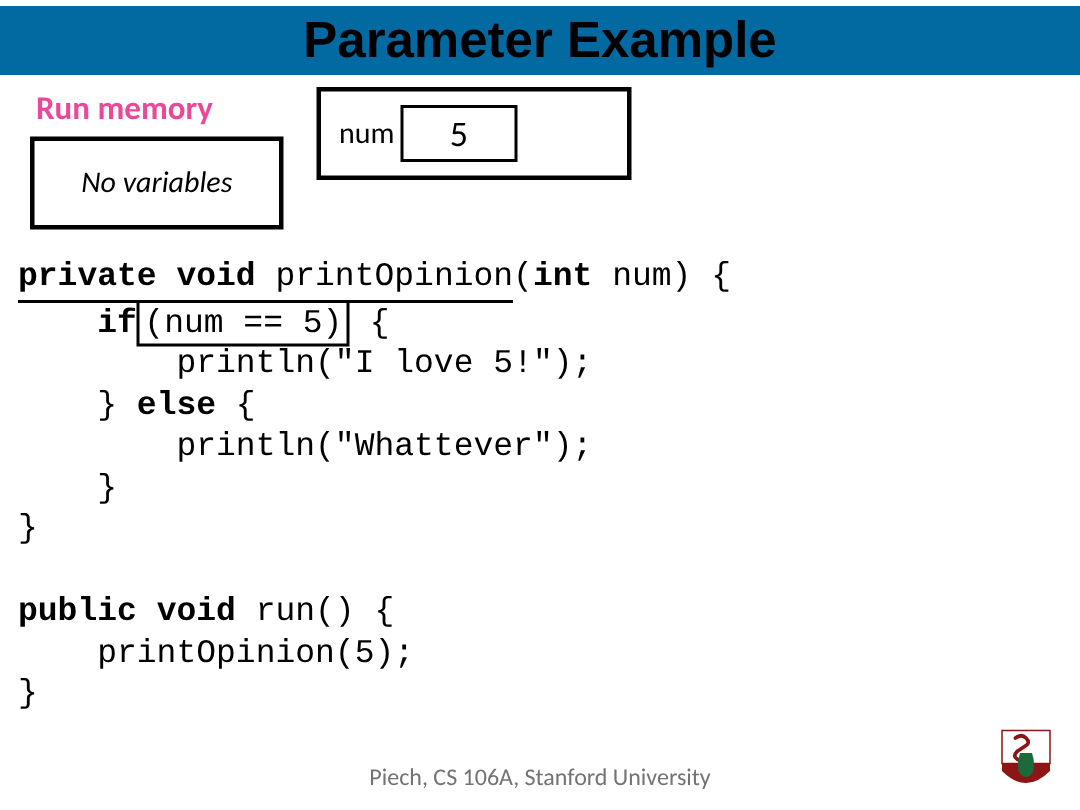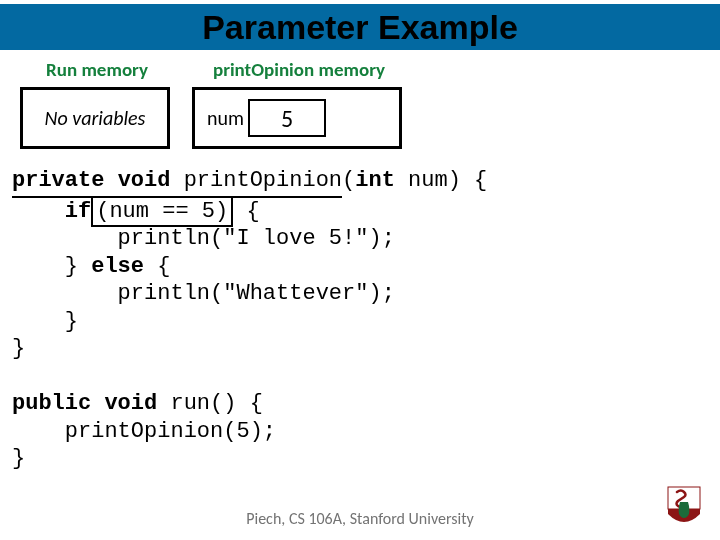--- a/index.html
+++ b/index.html
@@ -29,34 +29,33 @@
   }
   .mem-row {
     display: flex;
     gap: 22px;
     padding: 8px 20px 0 20px;
   }
   .mem-col { display: flex; flex-direction: column; }
   .mem-header {
     font-family: Calibri, Arial, sans-serif;
     font-weight: 700;
-    font-size: 19px;
-    color: #15803d;
+    font-size: 22px;
+    color: #ec4899;
     margin-bottom: 6px;
     padding-left: 4px;
-    text-align: center;
   }
   .mem-box {
     border: 3px solid #000;
     height: 62px;
     display: flex;
     align-items: center;
   }
   .run-box {
-    width: 150px;
+    width: 169px;
     justify-content: center;
   }
   .novars {
     font-style: italic;
     font-family: Calibri, Arial, sans-serif;
     font-size: 20px;
     color: #000;
   }
   .op-box {
     width: 210px;
@@ -125,21 +124,20 @@
 </div>
 
 <div class="mem-row">
   <div class="mem-col">
     <div class="mem-header">Run memory</div>
     <div class="mem-box run-box">
       <span class="novars">No variables</span>
     </div>
   </div>
   <div class="mem-col">
-    <div class="mem-header">printOpinion memory</div>
     <div class="mem-box op-box">
       <span class="var-label">num</span>
       <div class="var-box">
         <span>5</span>
       </div>
     </div>
   </div>
 </div>
 
 <div class="code"><span class="sig-underline"><span class="kw">private</span> <span class="kw">void</span> <span class="fn">printOpinion</span></span><span>(</span><span class="kw">int</span><span> num) {</span>

